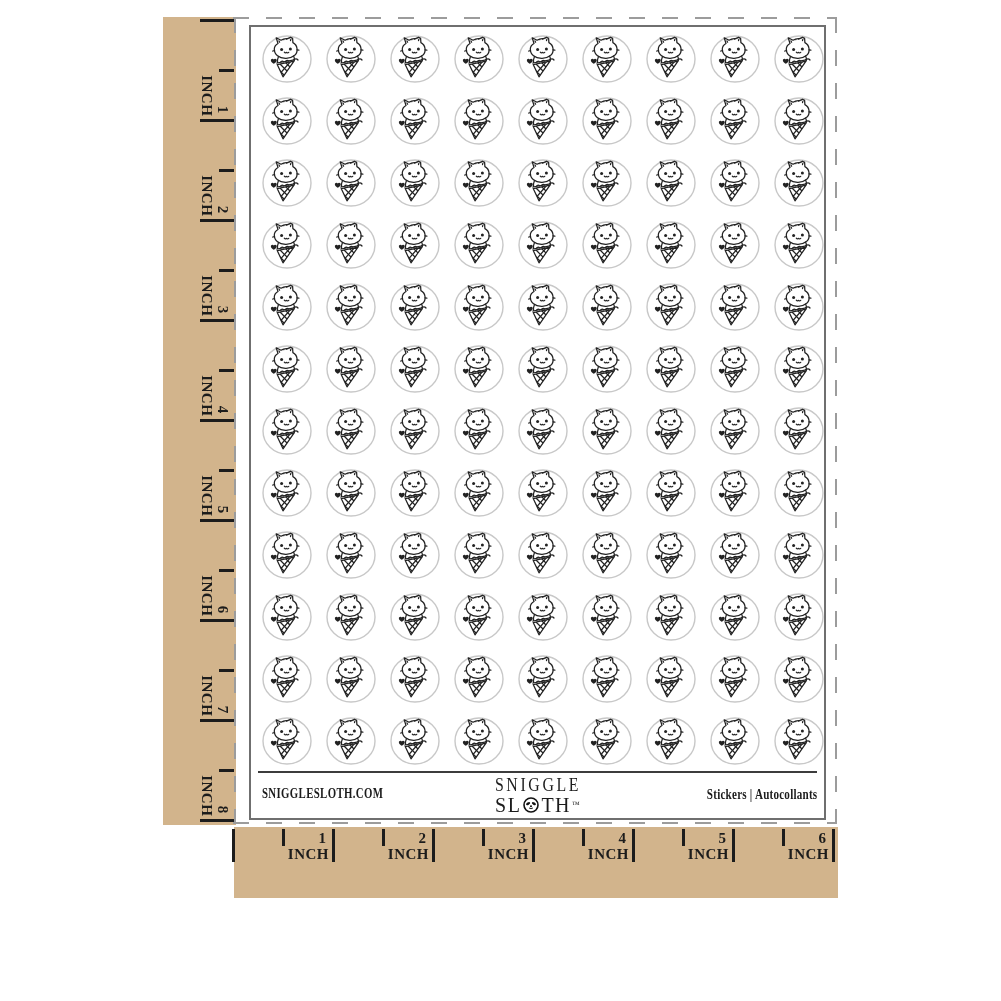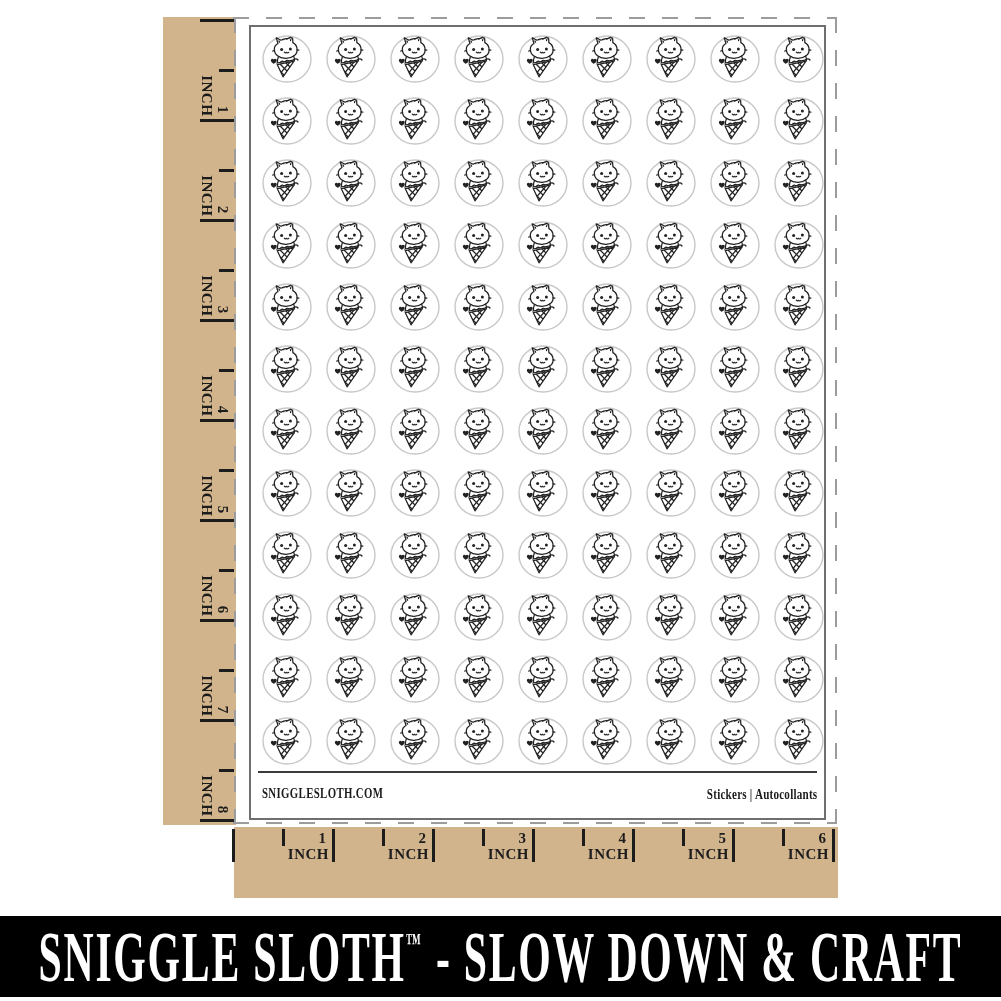--- a/index.html
+++ b/index.html
@@ -555,22 +555,32 @@
             <use href="#catcone"></use>
           </svg></div>
         <div class="sticker" style="left: 523px; top: 690px;"><svg width="50" height="48" viewBox="0 0 50 48">
             <use href="#catcone"></use>
           </svg></div>
       </div>
 
     <div class="f-rule"></div>
     <div class="f-site">SNIGGLESLOTH.COM</div>
 
+    <div class="f-logo">
+      <span class="logo-l1">SNIGGLE</span>
+      <div class="logo-l2">
+        <span>SL</span>
+          <span class="sloth-face"><svg width="16" height="16" viewBox="0 0 16 16">
+            <circle cx="8" cy="8" r="7" fill="#ffffff" stroke="#111111" stroke-width="1.6"></circle>
+            <ellipse cx="5.1" cy="6.6" rx="2.3" ry="1.25" transform="rotate(-32 5.1 6.6)" fill="#111111"></ellipse>
+            <ellipse cx="10.9" cy="6.6" rx="2.3" ry="1.25" transform="rotate(32 10.9 6.6)" fill="#111111"></ellipse>
+            <circle cx="8" cy="9.2" r="1.05" fill="#111111"></circle>
+            <path d="M6.3,11.2 q1.7,1.3 3.4,0" fill="none" stroke="#111111" stroke-width="0.9" stroke-linecap="round"></path>
+          </svg></span>
+          <span>TH</span>
+          <span class="logo-tm">™</span>
+      </div>
+    </div>
 
     <div class="f-prod">Stickers  |  Autocollants</div>
   </div>
 
-  <div class="banner" style="background: rgb(0, 0, 0);">
-    <div class="banner-inner" style="color: rgb(255, 255, 255);">
-      <span>SNIGGLE SLOTH</span><sup>™</sup><span class="banner-tag">- SLOW DOWN &amp; CRAFT</span>
-    </div>
-  </div>
 </div>
 
 </body></html>

